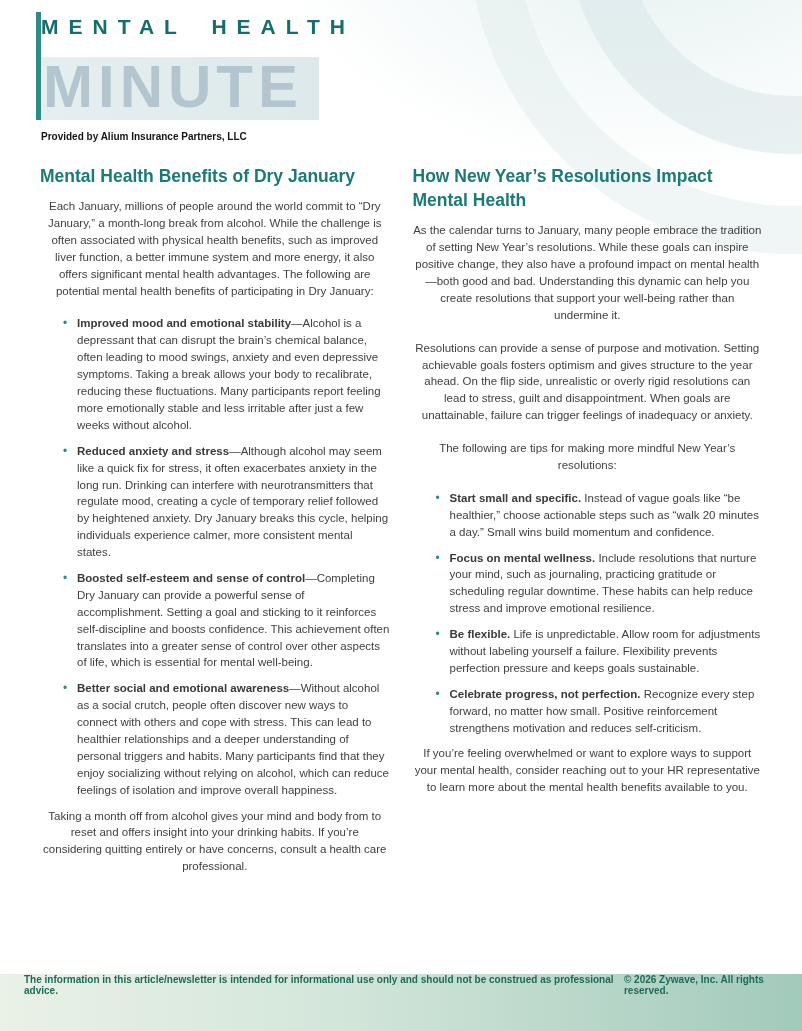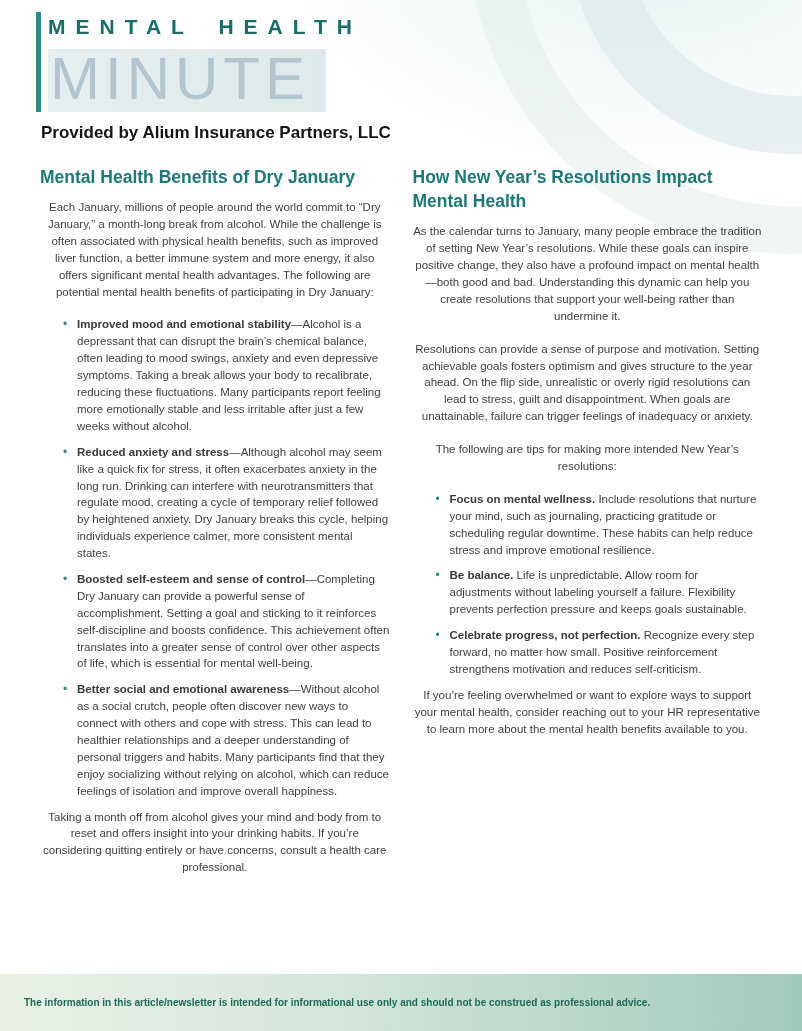--- a/index.html
+++ b/index.html
@@ -26,43 +26,43 @@
     position: relative;
     display: flex;
     align-items: stretch;
     margin: 12px 0 0 36px;
   }
   .accent-bar {
     width: 5px;
     background: #2f8b88;
     flex: 0 0 5px;
   }
-  .brand { padding-left: 7px; }
+  .brand { }
   .brand-top {
     font-size: 21px;
     font-weight: bold;
     letter-spacing: 10px;
     word-spacing: 9px;
     color: #156e6b;
     padding-top: 3px;
   }
   .brand-main {
     display: inline-block;
     font-size: 60px;
-    font-weight: normal;
+    font-weight: bold;
     letter-spacing: 5px;
     line-height: 0.95;
     color: #b3c6d0;
     background: linear-gradient(90deg, #e6efef, #dde9ea);
     padding: 1px 16px 5px 2px;
-    margin-top: 10px;
+    margin-top: 18px;
   }
   .provided {
     margin: 11px 0 0 41px;
-    font-size: 17px;
+    font-size: 10px;
     font-weight: bold;
     color: #141414;
   }
 
   
   .columns {
     display: flex;
     gap: 23px;
     padding: 0 40px;
     margin-top: 22px;
@@ -106,21 +106,21 @@
   ul.bullets li b { font-weight: bold; color: #3a3a3a; }
 
   
   .footer {
     position: absolute;
     left: 0; bottom: 0;
     width: 100%;
     height: 57px;
     background: linear-gradient(90deg, #eaf1e7 0%, #d3e6da 42%, #a2cabb 100%);
     display: flex;
-    flex-direction: column;
+    flex-direction: row;
     justify-content: center;
     gap: 4px;
     padding-left: 24px;
   }
   .footer .f-line {
     font-size: 10px;
     font-weight: bold;
     color: #1e6a5a;
   }
 </style>
@@ -155,28 +155,30 @@
         <li><b>Boosted self-esteem and sense of control</b><span>—Completing Dry January can provide a powerful sense of accomplishment. Setting a goal and sticking to it reinforces self-discipline and boosts confidence. This achievement often translates into a greater sense of control over other aspects of life, which is essential for mental well-being.</span></li>
         <li><b>Better social and emotional awareness</b><span>—Without alcohol as a social crutch, people often discover new ways to connect with others and cope with stress. This can lead to healthier relationships and a deeper understanding of personal triggers and habits. Many participants find that they enjoy socializing without relying on alcohol, which can reduce feelings of isolation and improve overall happiness.</span></li>
       </ul>
       <p>Taking a month off from alcohol gives your mind and body from to reset and offers insight into your drinking habits. If you’re considering quitting entirely or have concerns, consult a health care professional.</p>
     </section>
 
     <section class="col">
       <h2 class="article-title">How New Year’s Resolutions Impact Mental Health</h2>
       <p>As the calendar turns to January, many people embrace the tradition of setting New Year’s resolutions. While these goals can inspire positive change, they also have a profound impact on mental health—both good and bad. Understanding this dynamic can help you create resolutions that support your well-being rather than undermine it.</p>
       <p>Resolutions can provide a sense of purpose and motivation. Setting achievable goals fosters optimism and gives structure to the year ahead. On the flip side, unrealistic or overly rigid resolutions can lead to stress, guilt and disappointment. When goals are unattainable, failure can trigger feelings of inadequacy or anxiety.</p>
-      <p>The following are tips for making more intended New Year’s resolutions:</p>
+      <p>The following are tips for making more mindful New Year’s resolutions:</p>
       <ul class="bullets">
+        <li><b>Start small and specific.</b><span> Instead of vague goals like “be healthier,” choose actionable steps such as “walk 20 minutes a day.” Small wins build momentum and confidence.</span></li>
         <li><b>Focus on mental wellness.</b><span> Include resolutions that nurture your mind, such as journaling, practicing gratitude or scheduling regular downtime. These habits can help reduce stress and improve emotional resilience.</span></li>
-        <li><b>Be balance.</b><span> Life is unpredictable. Allow room for adjustments without labeling yourself a failure. Flexibility prevents perfection pressure and keeps goals sustainable.</span></li>
+        <li><b>Be flexible.</b><span> Life is unpredictable. Allow room for adjustments without labeling yourself a failure. Flexibility prevents perfection pressure and keeps goals sustainable.</span></li>
         <li><b>Celebrate progress, not perfection.</b><span> Recognize every step forward, no matter how small. Positive reinforcement strengthens motivation and reduces self-criticism.</span></li>
       </ul>
       <p>If you’re feeling overwhelmed or want to explore ways to support your mental health, consider reaching out to your HR representative to learn more about the mental health benefits available to you.</p>
     </section>
 
   </main>
 
   <footer class="footer">
     <div class="f-line">The information in this article/newsletter is intended for informational use only and should not be construed as professional advice.</div>
+    <div class="f-line">© 2026 Zywave, Inc. All rights reserved.</div>
   </footer>
 
 </div>
 
 </body></html>

